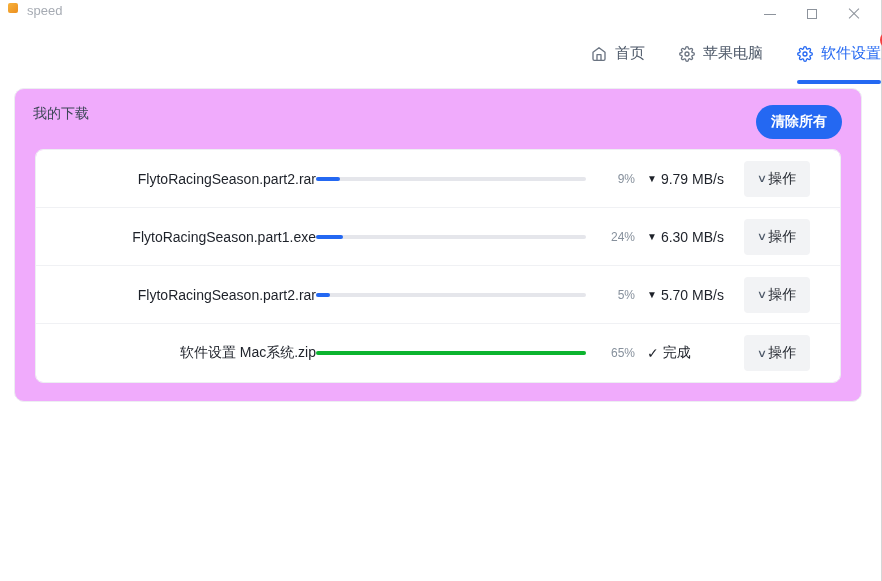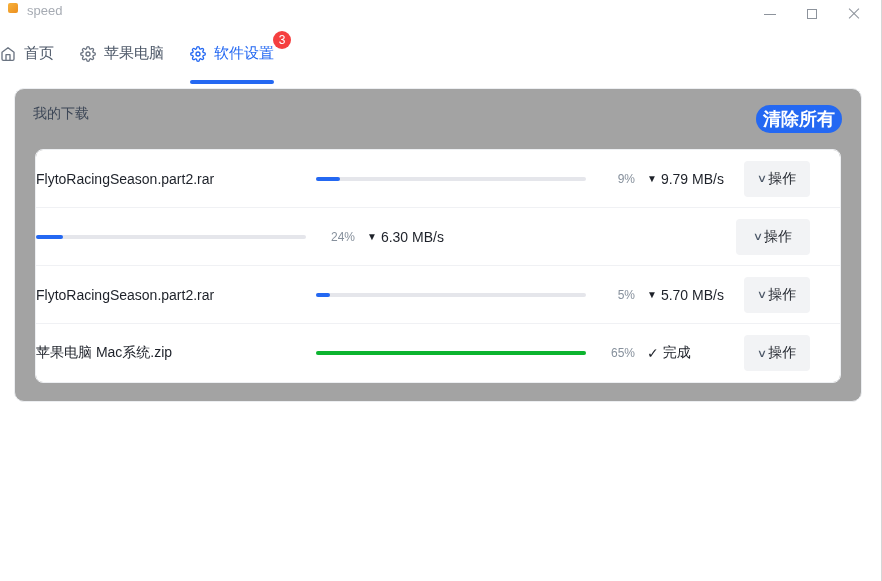--- a/index.html
+++ b/index.html
@@ -19,48 +19,48 @@
   .glyph-min { width:12px; height:1px; background:#8d939c; }
   .glyph-max { width:10px; height:10px; border:1px solid #8d939c; }
   .glyph-close { position:relative; width:12px; height:12px; }
   .glyph-close::before,.glyph-close::after { content:""; position:absolute; left:-1px; top:5px;
     width:14px; height:1px; background:#8d939c; }
   .glyph-close::before { transform:rotate(45deg); }
   .glyph-close::after  { transform:rotate(-45deg); }
 
   
   .nav { position:absolute; top:44px; left:0; right:0; display:flex;
-    justify-content:flex-start; gap:26px; }
+    justify-content:flex-end; gap:34px; }
   .tab { position:relative; display:flex; align-items:center; gap:8px;
     font-size:15px; color:#4e5969; cursor:pointer; }
   .tab svg { width:16px; height:16px; stroke:#6b7482; }
   .tab.active { color:var(--accent); }
   .tab.active svg { stroke:var(--accent); }
   .tab.active::after { content:""; position:absolute; left:0; right:0; top:36px;
     height:4px; border-radius:2px; background:var(--accent); }
   .badge { position:absolute; top:-13px; right:-17px; min-width:18px; height:18px;
     border-radius:9px; background:var(--badge); color:#fff; font-size:12px;
     display:flex; align-items:center; justify-content:center; padding:0 4px; }
 
   
   .panel { position:absolute; left:14px; top:88px; width:848px; height:314px;
-    background:#a3a3a3; border:1px solid #eceef1; border-radius:10px; }
+    background:#f0abfc; border:1px solid #eceef1; border-radius:10px; }
   .panel-header { position:relative; height:60px; }
   .panel-title { position:absolute; left:18px; top:16px; font-size:14px; color:#3d4757; }
-  .clear-btn { position:absolute; right:19px; top:16px; width:86px; height:28px;
+  .clear-btn { position:absolute; right:19px; top:16px; width:86px; height:34px;
     border:none; border-radius:17px; background:var(--accent); color:#fff;
-    font-size:18px; font-weight:bold; cursor:pointer;
+    font-size:14px; font-weight:bold; cursor:pointer;
     font-family:Liberation Sans, sans-serif; }
 
   
   .list { margin:0 20px; border:1px solid #edeff2; border-radius:8px; overflow:hidden; }
   .row { display:flex; align-items:center; height:58px; border-bottom:1px solid #f0f1f4;
     background:#fff; }
   .row:last-child { border-bottom:none; }
-  .fname { flex:0 0 280px; text-align:left; font-size:14px; color:#1d2129;
+  .fname { flex:0 0 280px; text-align:right; font-size:14px; color:#1d2129;
     white-space:nowrap; overflow:hidden; }
   .progress { flex:0 0 270px; height:4px; border-radius:2px; background:#e5e6eb; }
   .fill { height:4px; border-radius:2px; background:var(--accent); }
   .row.done .fill { background:var(--success); }
   .pct { flex:0 0 49px; text-align:right; font-size:12px; color:#86909c; }
   .status { display:flex; align-items:center; gap:4px; margin-left:12px; width:110px;
     font-size:14px; color:#1d2129; }
   .st-icon { font-size:10px; color:#1d2129; line-height:1; }
   .row.done .st-icon { font-size:14px; }
   .op-btn { margin-left:auto; margin-right:30px; width:74px; height:36px;
@@ -132,20 +132,21 @@
       <span class="st-icon">▼</span>
       <span class="st-text">9.79 MB/s</span>
     </div>
     <button class="op-btn">
       <span class="chev">∨</span>
       <span>操作</span>
     </button>
   </div>
 
   <div class="row">
+    <div class="fname">FlytoRacingSeason.part1.exe</div>
     <div class="progress">
       <div class="fill" style="width: 10%;"></div>
     </div>
     <div class="pct">24%</div>
     <div class="status">
       <span class="st-icon">▼</span>
       <span class="st-text">6.30 MB/s</span>
     </div>
     <button class="op-btn">
       <span class="chev">∨</span>
@@ -163,21 +164,21 @@
       <span class="st-icon">▼</span>
       <span class="st-text">5.70 MB/s</span>
     </div>
     <button class="op-btn">
       <span class="chev">∨</span>
       <span>操作</span>
     </button>
   </div>
 
   <div class="row done">
-    <div class="fname">苹果电脑 Mac系统.zip</div>
+    <div class="fname">软件设置 Mac系统.zip</div>
     <div class="progress">
       <div class="fill" style="width: 100%;"></div>
     </div>
     <div class="pct">65%</div>
     <div class="status">
       <span class="st-icon">✓</span>
       <span class="st-text">完成</span>
     </div>
     <button class="op-btn">
       <span class="chev">∨</span>

